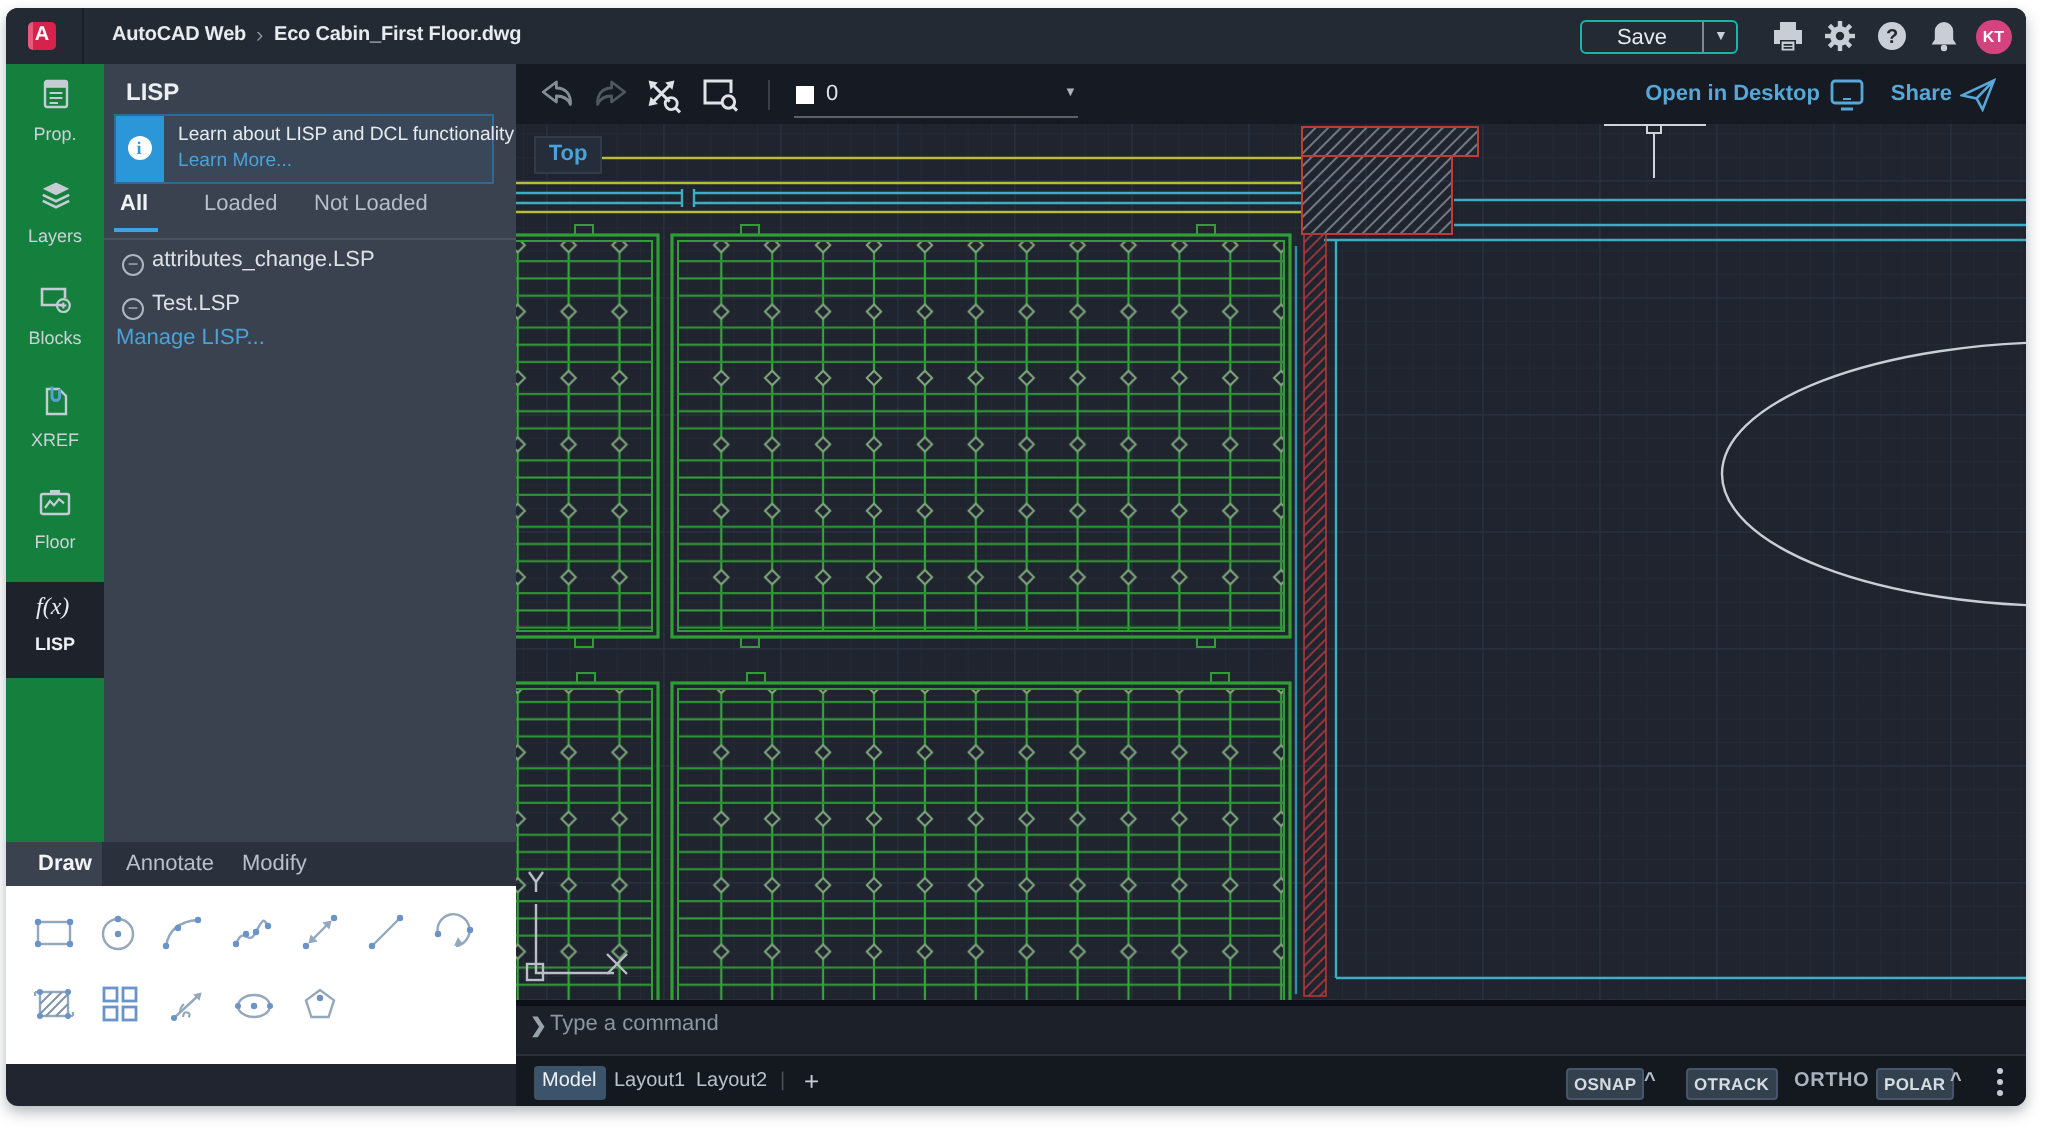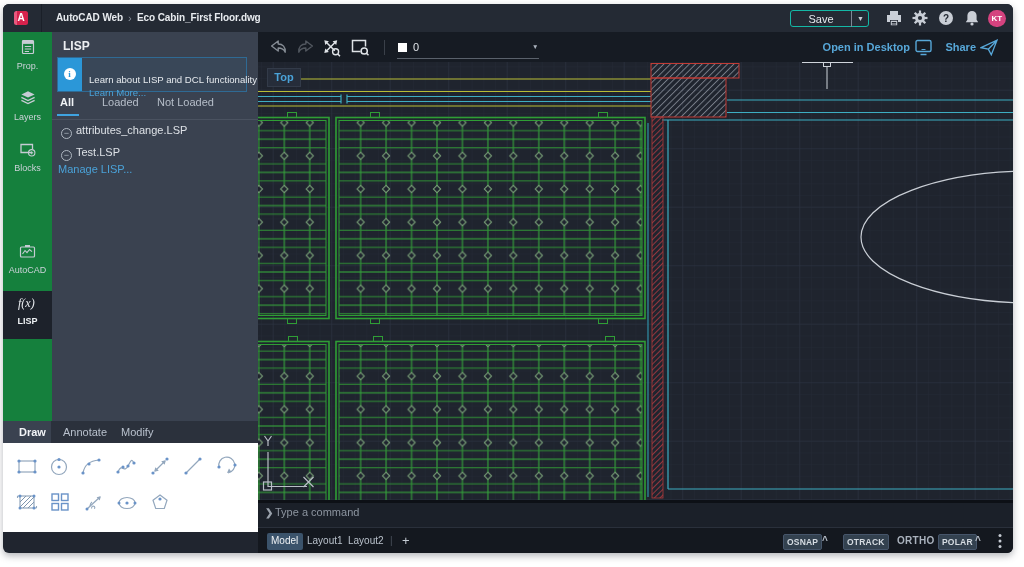--- a/index.html
+++ b/index.html
@@ -31,21 +31,21 @@
 .railitem .rlb { display:block; margin-top:1px; color:#ccd2d9; font-size:9px; }
 .railitem.active { background:#1d222b; }
 
 
 #panel { position:absolute; left:49px; top:28px; width:206px; height:389px; background:#3a4250; }
 #ptitle { position:absolute; left:11px; top:7px; color:#eceff2; font-size:12px; font-weight:bold; }
 #infobox { position:absolute; left:5px; top:25px; width:190px; height:35px; border:1px solid #2f6a94; background:rgba(43,151,216,0.06); }
 #infoblue { position:absolute; left:0; top:0; width:24px; height:33px; background:#2b97d8; }
 #infoblue .ic { position:absolute; left:5.5px; top:10px; width:12px; height:12px; border-radius:50%; background:#fff;
   color:#2b97d8; font-size:9px; font-weight:bold; text-align:center; line-height:12px; font-family:"Liberation Serif",serif; }
-#infotext { position:absolute; left:31px; top:15px; width:164px; color:#e6eaee; font-size:9.6px; line-height:13px; white-space:nowrap; }
+#infotext { position:absolute; left:31px; top:3px; width:164px; color:#e6eaee; font-size:9.6px; line-height:13px; white-space:nowrap; }
 #infotext .lm { color:#4aa2d8; }
 .ptab { position:absolute; top:64px; color:#b6bec9; font-size:11px; }
 .ptab.on { color:#f0f3f6; font-weight:bold; }
 #tabline { position:absolute; left:5px; top:81.5px; width:22px; height:2.5px; background:#3fa3e0; }
 #psep { position:absolute; left:0; top:86.5px; width:206px; height:1px; background:#4a5260; }
 .lspitem { position:absolute; left:9px; color:#dde1e6; font-size:11px; height:14px; line-height:14px; }
 .lspitem .mi { display:inline-block; width:11px; height:11px; border:1px solid #aeb6c0; border-radius:50%; color:#aeb6c0;
   font-size:9px; line-height:9px; text-align:center; vertical-align:-2px; margin-right:4px; }
 #managelisp { position:absolute; left:6px; top:131px; color:#4aa2d8; font-size:11px; }
 
@@ -149,27 +149,34 @@
       <span class="rlb">Layers</span>
     </div>
     <div class="railitem" style="top:106px;">
       <svg class="ric" width="17" height="17" viewBox="0 0 17 17">
         <path d="M12.5 11.5 H2 V3.5 h11.5 V8" fill="none" stroke="#c6ccd4" stroke-width="1.3"></path>
         <circle cx="12.7" cy="11.8" r="3.2" fill="none" stroke="#c6ccd4" stroke-width="1.1"></circle>
         <path d="M12.7 10.3 v3 M11.2 11.8 h3" stroke="#c6ccd4" stroke-width="1"></path>
       </svg>
       <span class="rlb">Blocks</span>
     </div>
+    <div class="railitem" style="top:157px;">
+      <svg class="ric" width="16" height="17" viewBox="0 0 16 17">
+        <path d="M3.5 2.5 h6 l3.5 3.5 v9 h-9.5 Z" fill="none" stroke="#c6ccd4" stroke-width="1.2"></path>
+        <path d="M6 1.2 v5.2 a1.9 1.9 0 0 0 3.8 0 V2.5" fill="none" stroke="#5a9fd4" stroke-width="1.5"></path>
+      </svg>
+      <span class="rlb">XREF</span>
+    </div>
     <div class="railitem" style="top:208px;">
       <svg class="ric" width="17" height="17" viewBox="0 0 17 17">
         <rect x="1.5" y="4" width="14" height="10" rx="1" fill="none" stroke="#c6ccd4" stroke-width="1.2"></rect>
         <rect x="6" y="2" width="5" height="2" fill="#c6ccd4"></rect>
         <path d="M3.5 11 l2.5 -3.5 2 2.2 2.5 -3.2 2.5 2.2" fill="none" stroke="#c6ccd4" stroke-width="1.1"></path>
       </svg>
-      <span class="rlb">AutoCAD</span>
+      <span class="rlb">Floor</span>
     </div>
     <div class="railitem active" style="top:259px;">
       <svg class="ric" width="22" height="17" viewBox="0 0 22 17">
         <text x="1" y="13" font-size="12" font-style="italic" fill="#e8ebef" font-family="Liberation Serif, serif">f(x)</text>
       </svg>
       <span class="rlb" style="color:#eef1f4;font-weight:bold;">LISP</span>
     </div>
   </div>
 
   <div id="panel">

